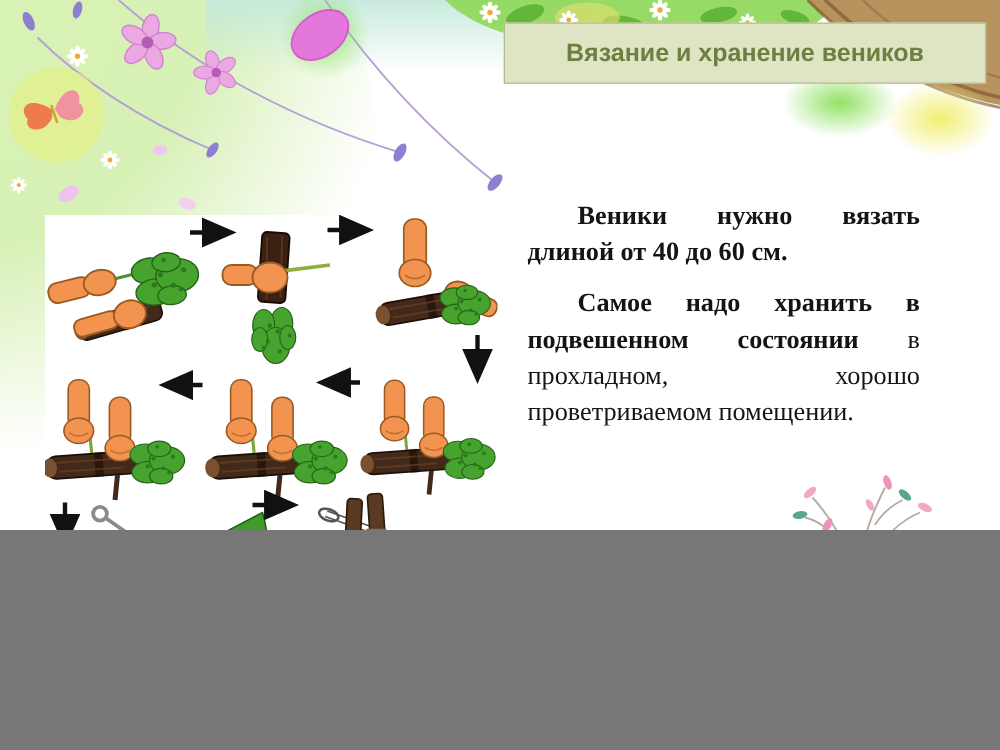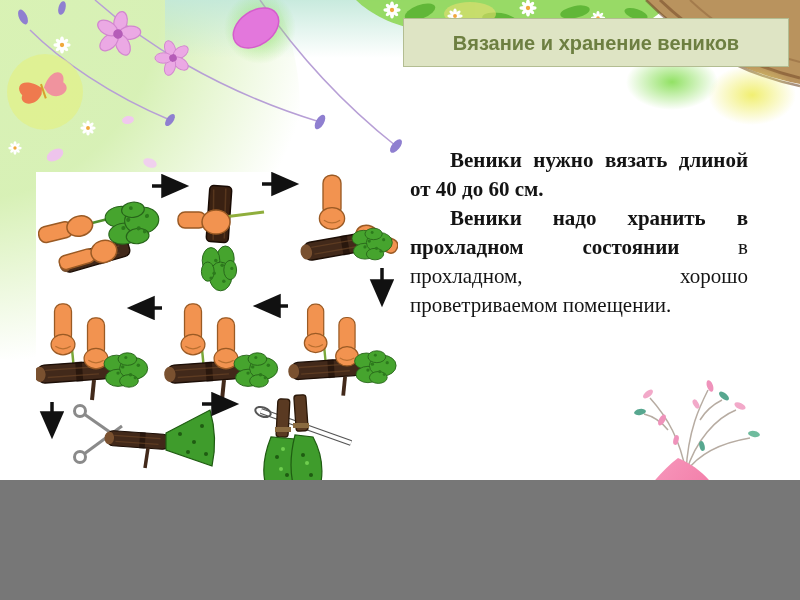--- a/index.html
+++ b/index.html
@@ -1,17 +1,17 @@
 <!DOCTYPE html>
 <html style="--title-bg: #dee4c4; --title-border: #b3bd92; --title-text: #6d7f41; --body-text: #141414; --accent-green: #92d85e; --wave-green: #aede58; --foliage-green: #46a42e; --hand-orange: #f29350; --wood-brown: #42291a;"><head>
 <meta charset="utf-8">
 <style>
   html,body{margin:0;padding:0;background:#777;}
   .slide{
-    position:relative;width:800px;height:480px;background:#fff;
+    position:relative;width:800px;height:424px;background:#fff;
     overflow:hidden;font-family:"Liberation Sans",sans-serif;
   }
   .bg{position:absolute;inset:0;z-index:0;}
   .title-box{
     position:absolute;left:403px;top:18px;width:384px;height:47px;z-index:3;
     background:var(--title-bg,#dee4c4);border:1px solid var(--title-border,#b3bd92);
     display:flex;align-items:center;justify-content:center;text-align:center;
   }
   .title-box h1{
     margin:0;font-size:20px;line-height:22px;font-weight:bold;
@@ -19,21 +19,21 @@
   }
   .panel{
     position:absolute;left:36px;top:172px;width:362px;height:330px;z-index:2;
     background:#fff;
   }
   .body-text{
     position:absolute;left:410px;top:146px;width:338px;z-index:2;
     font-family:"Liberation Serif",serif;font-size:21px;line-height:29px;
     color:var(--body-text,#141414);
   }
-  .body-text p{margin:0;text-align:justify;text-indent:40px;}
+  .body-text p{margin:12px;text-align:justify;text-indent:40px;}
   .body-text .b{font-weight:bold;}
 </style>
 </head>
 <body>
 
 <div class="slide">
 
   <svg class="bg" width="800" height="600" viewBox="0 0 800 600" aria-hidden="true">
     <defs>
       <radialGradient id="gTL" cx="32%" cy="28%" r="72%">
@@ -372,16 +372,16 @@
       </g>
       <g stroke="#666" stroke-width="2">
         <path d="M292,316 h8"></path>
           <path d="M322,314 h10"></path>
       </g>
     </svg>
   </div>
 
   <div class="body-text">
       <p><span class="b">Веники нужно вязать длиной от 40 до 60 см.</span></p>
-      <p><span class="b">Веники надо хранить в прохладном состоянии </span><span>в прохладном, хорошо проветриваемом помещении.</span></p>
+      <p><span class="b">Самое надо хранить в подвешенном состоянии </span><span>в прохладном, хорошо проветриваемом помещении.</span></p>
     </div>
 
 </div>
 
 </body></html>

